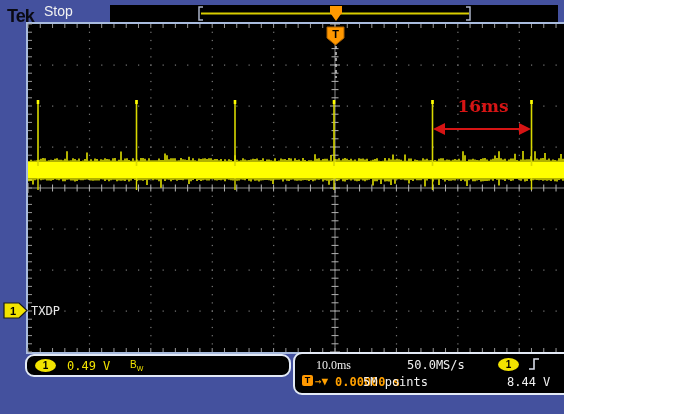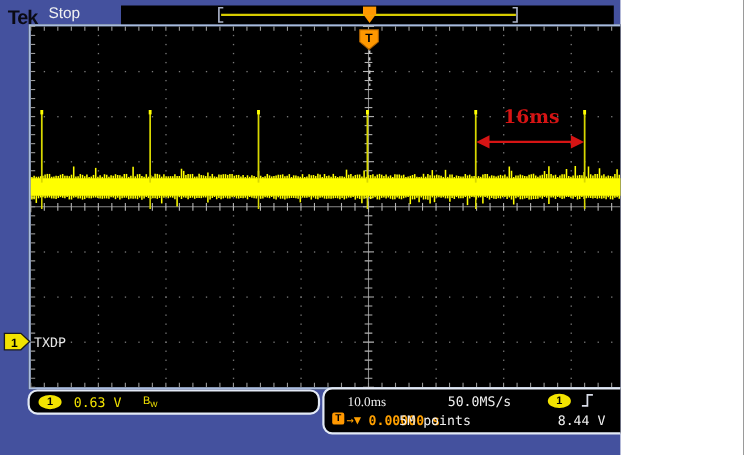--- a/index.html
+++ b/index.html
@@ -1604,21 +1604,21 @@
     <g id="g-annot">
       <text x="483" y="112" text-anchor="middle" font-size="17" font-weight="bold" font-family="DejaVu Serif, serif" fill="#d61414">16ms</text>
       <line x1="441" y1="129" x2="524" y2="129" stroke="#d61414" stroke-width="2"></line>
       <polygon points="433,129 445,123 445,135" fill="#d61414"></polygon>
       <polygon points="531,129 519,123 519,135" fill="#d61414"></polygon>
     </g>
   </svg>
 
   <div class="abs readout-box" id="ch-box">
     <span class="badge-1" style="left:8px; top:3px;">1</span>
-    <span class="abs yellow-text" style="left:40px; top:3px;">0.63 V</span>
+    <span class="abs yellow-text" style="left:40px; top:3px;">0.49 V</span>
     <span class="abs yellow-text bw" style="left:103px; top:3px; font-size:10px;"><span>B</span><sub>W</sub></span>
   </div>
 
   <div class="abs readout-box" id="horiz-box">
 
     <span class="abs white-text" style="left:21px; top:4px;font-family:Liberation Serif, serif;">10.0ms</span>
     <span class="abs white-text" style="left:72px; top:4px;margin-left:40px;">50.0MS/s</span>
     <span class="badge-1" style="left:203px; top:4px;">1</span>
     <svg class="slope-icon" style="left:232px; top:3px;" width="14" height="14">
       <path d="M2,12 H7 V2 H12" stroke="#d8dce8" stroke-width="1.6" fill="none"></path>

